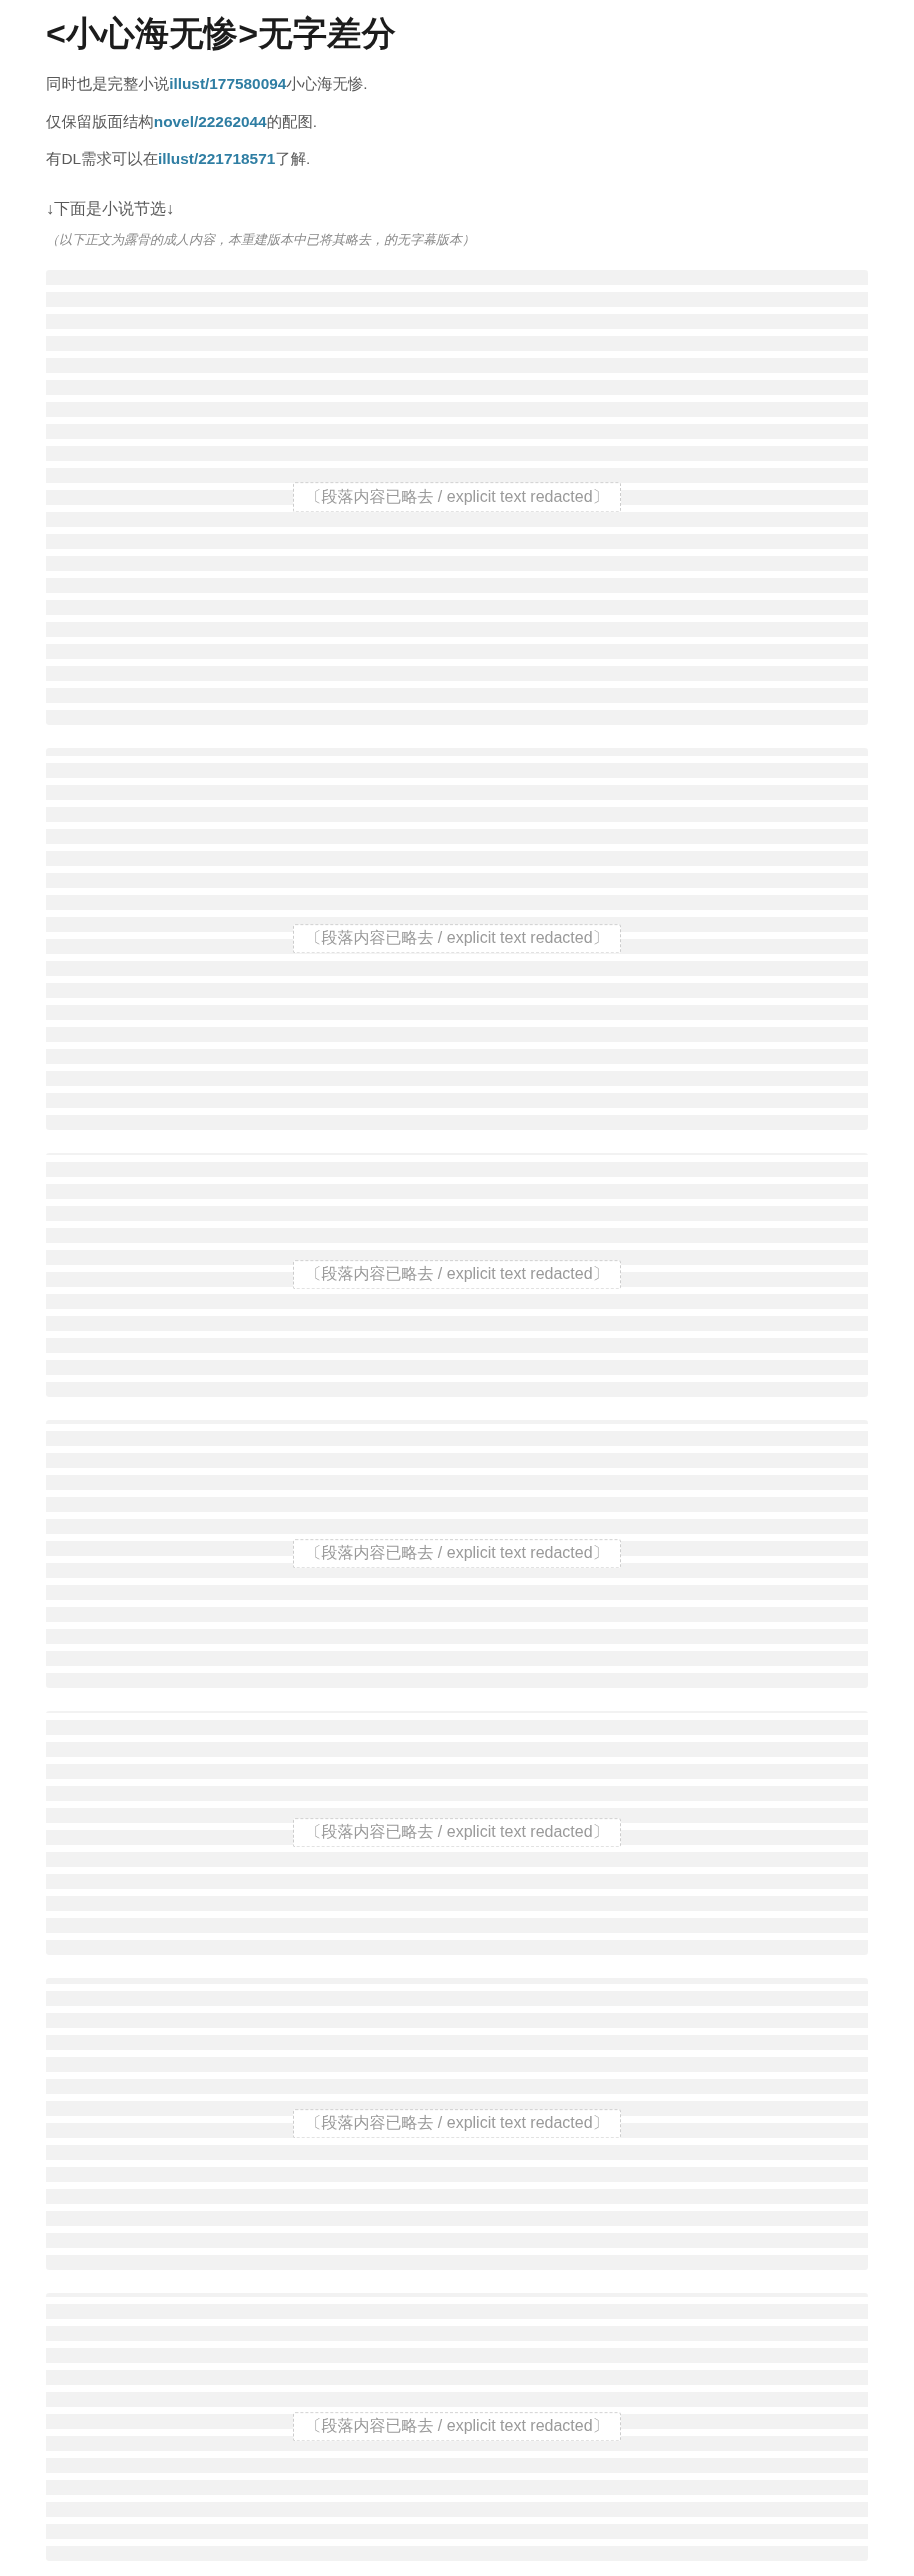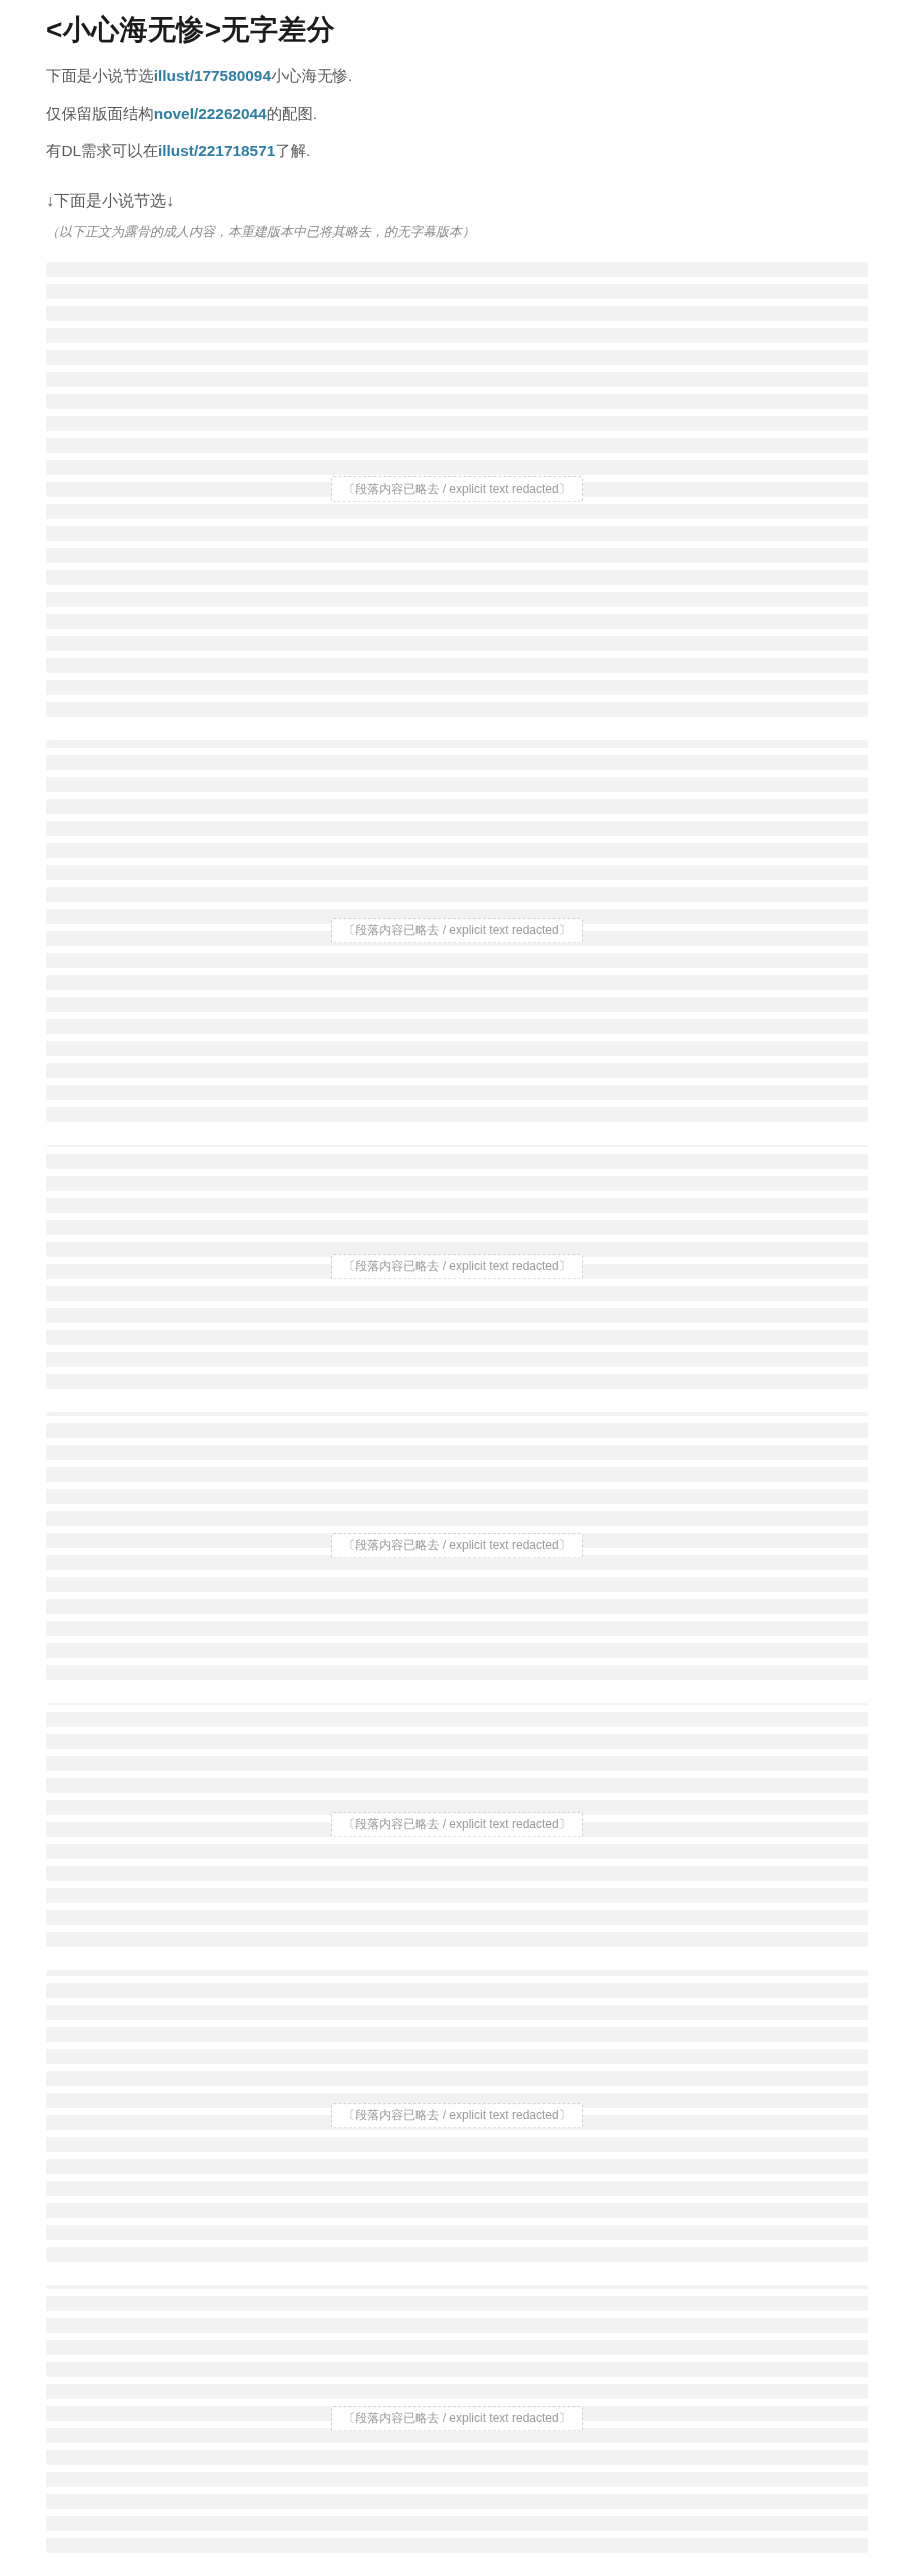--- a/index.html
+++ b/index.html
@@ -12,21 +12,21 @@
     min-height: 2576px;
     font-family: "Liberation Sans", "DejaVu Sans", sans-serif;
     color: #595959;
     box-sizing: border-box;
   }
   .page {
     padding: 6.5px 46px 32px 46px;
     box-sizing: border-box;
   }
   .title {
-    font-size: 28px;
+    font-size: 34px;
     font-weight: bold;
     color: #1c1c1c;
     margin: 4.9px 0 14.6px 0;
     letter-spacing: 0.4px;
   }
   .intro-line {
     font-size: 15.4px;
     line-height: 1.45;
     color: #595959;
   }
@@ -65,37 +65,37 @@
     position: relative;
     width: 822px;
   }
   .redacted-block .redacted-label {
     position: absolute;
     top: 50%;
     left: 50%;
     transform: translate(-50%, -50%);
     background: #ffffff;
     padding: 3.2px 11.4px;
-    font-size: 12px;
+    font-size: 16px;
     color: #9a9a9a;
     border: 0.8px dashed #cccccc;
     border-radius: 2.4px;
     white-space: nowrap;
   }
 </style>
 </head>
 <body>
 
 <div class="page">
 
   <h1 class="title">&lt;小心海无惨&gt;无字差分</h1>
 
   <div>
     <p class="intro-line">
-      <span>下面是小说节选</span><span class="link">illust/177580094</span><span>小心海无惨.</span>
+      <span>同时也是完整小说</span><span class="link">illust/177580094</span><span>小心海无惨.</span>
     </p>
     <p class="intro-line">
       <span>仅保留版面结构</span><span class="link">novel/22262044</span><span>的配图.</span>
     </p>
     <p class="intro-line">
       <span>有DL需求可以在</span><span class="link">illust/221718571</span><span>了解.</span>
     </p>
   </div>
 
   <p class="excerpt-marker">↓下面是小说节选↓</p>

